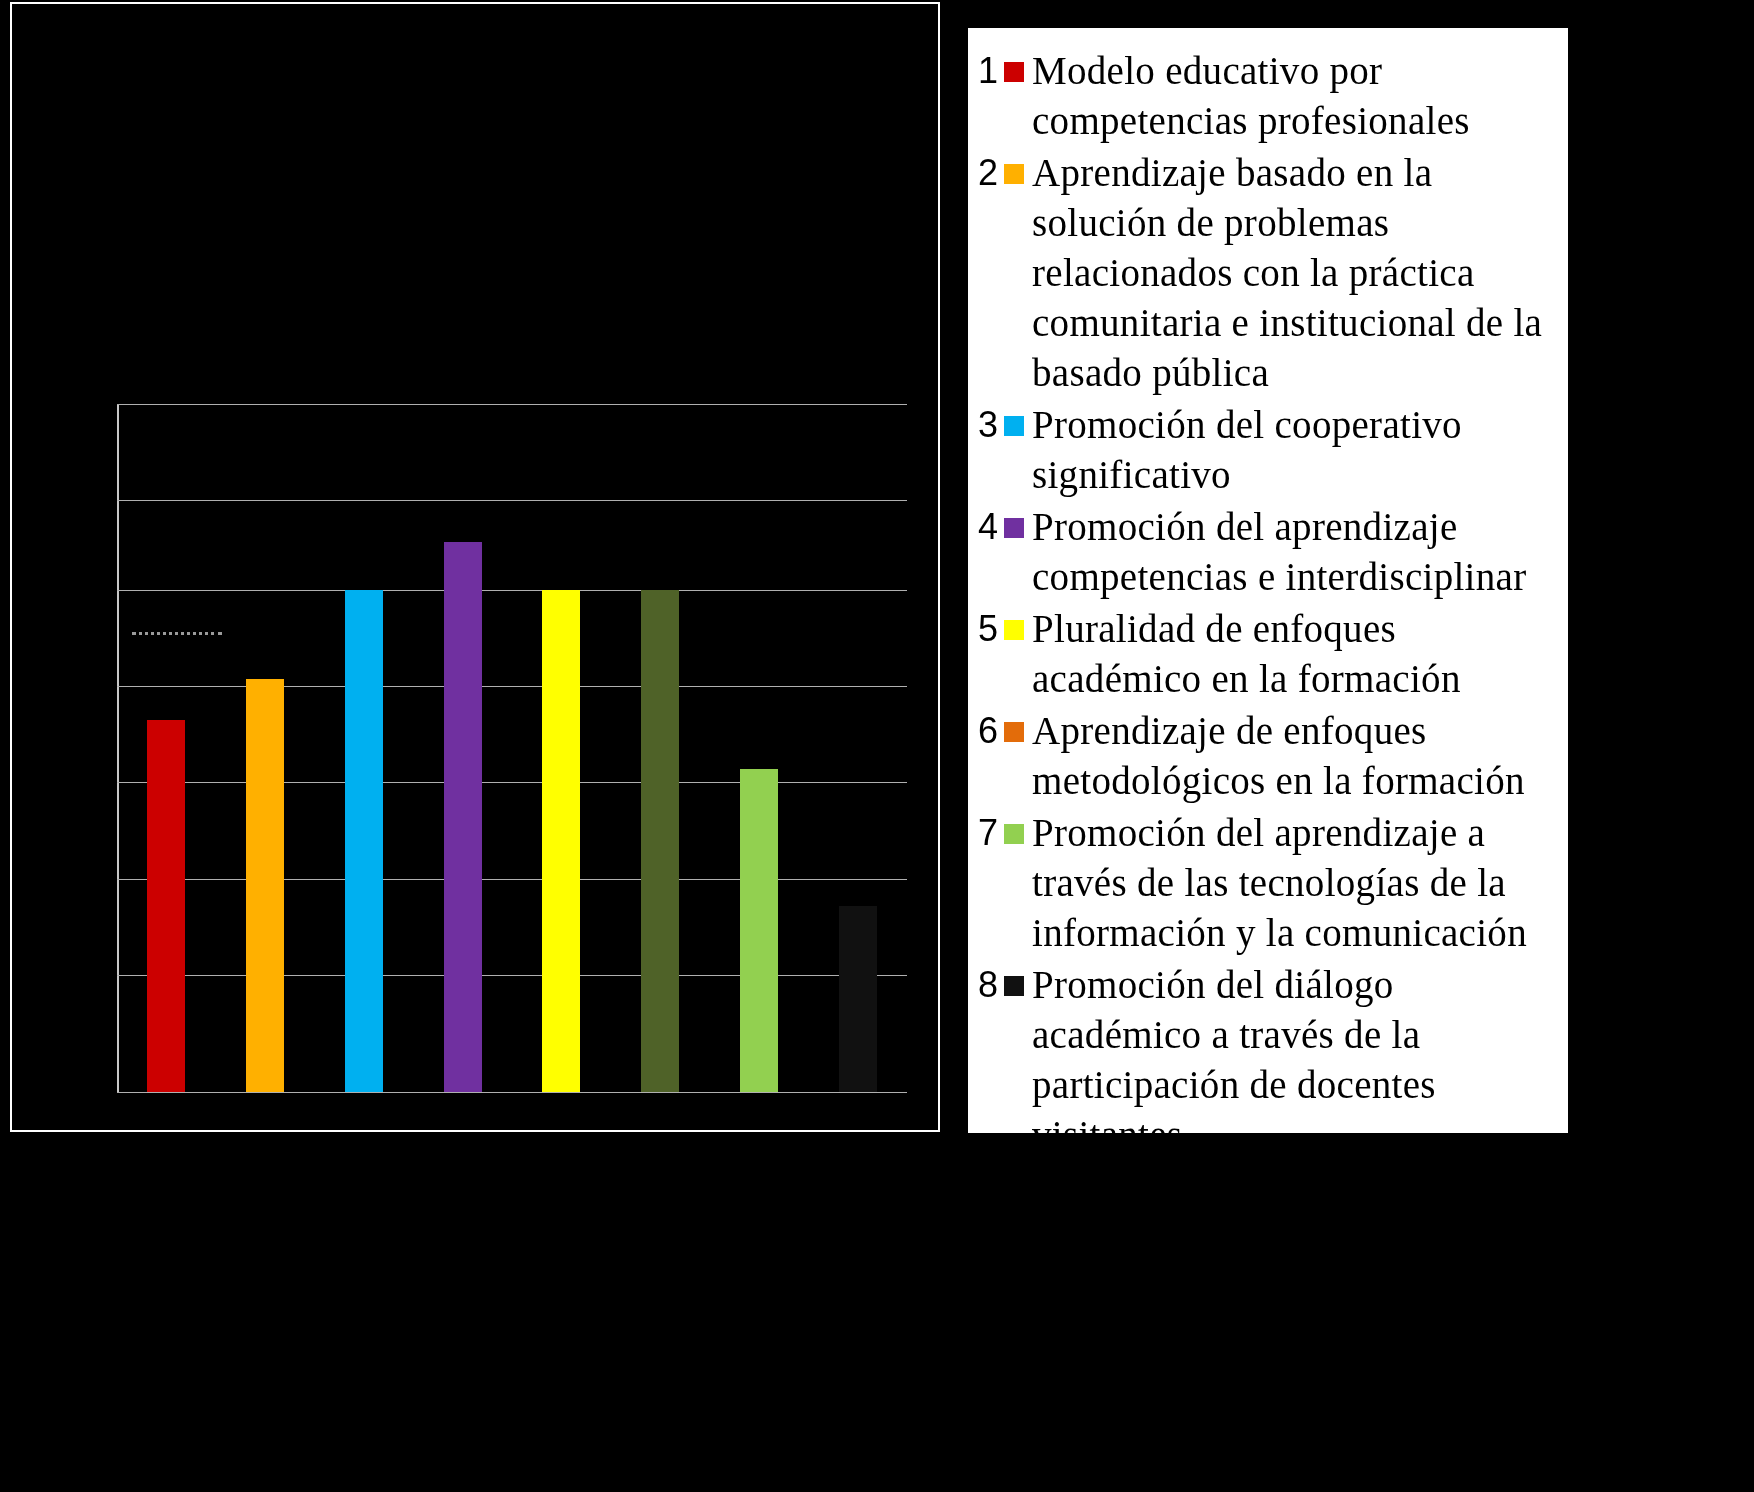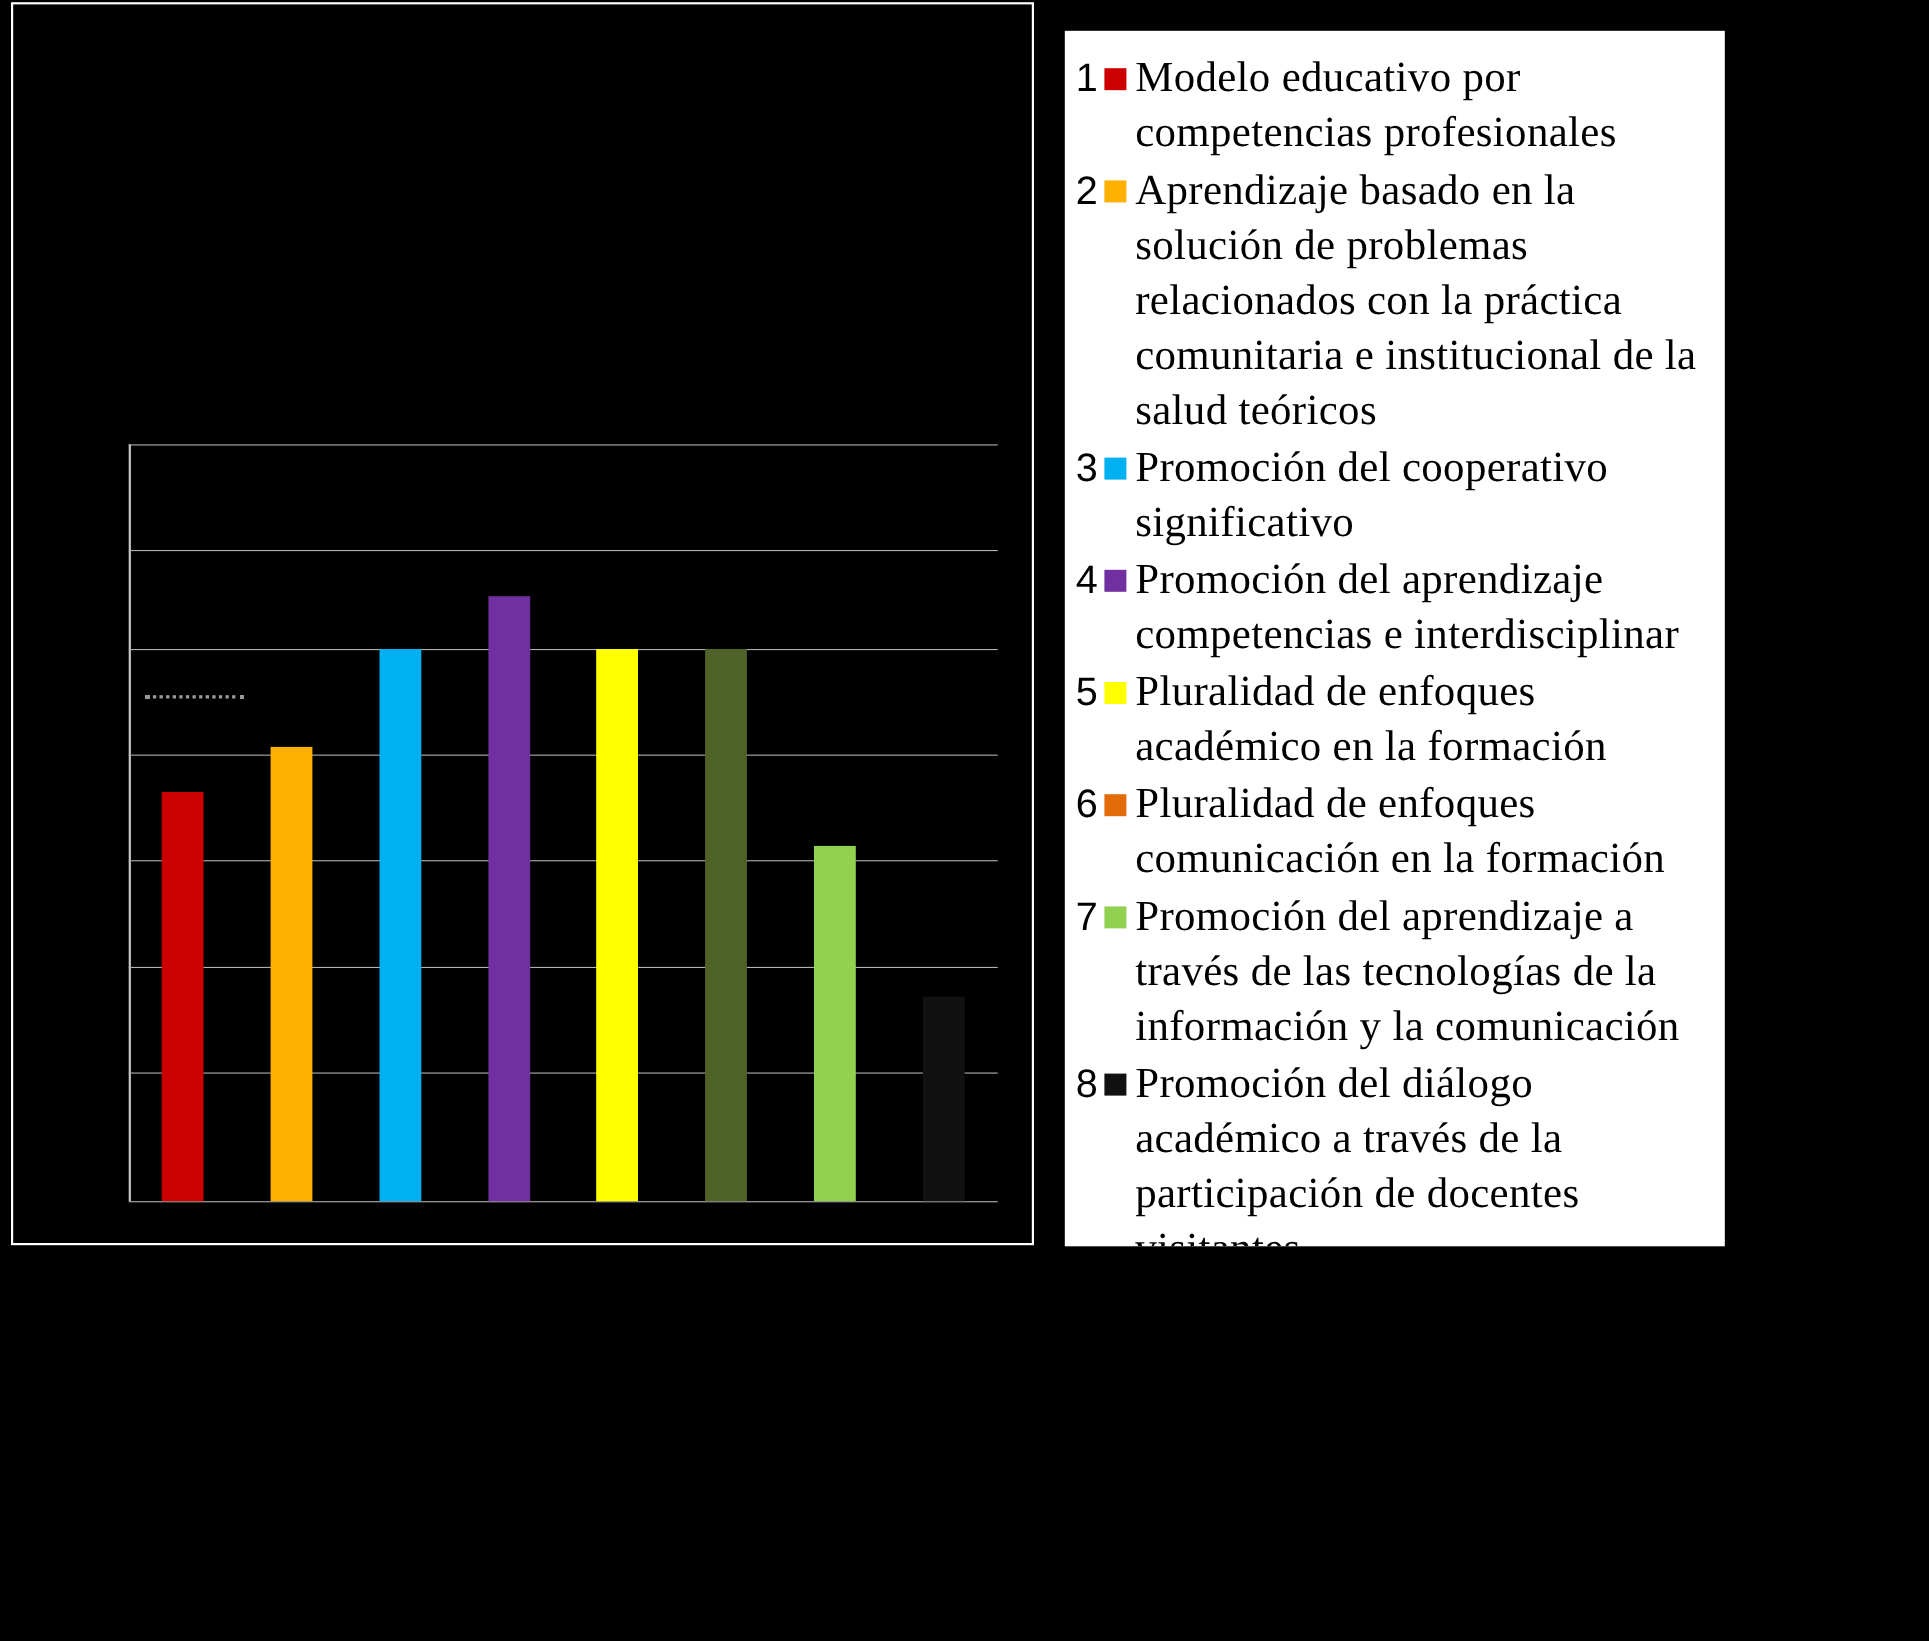--- a/index.html
+++ b/index.html
@@ -188,41 +188,41 @@
 
   <div id="legend-panel">
       <div class="legend-entry">
         <span class="legend-num">1</span>
         <span class="legend-swatch" style="background: rgb(204, 0, 0);"></span>
         <span class="legend-text">Modelo educativo por competencias profesionales</span>
       </div>
       <div class="legend-entry">
         <span class="legend-num">2</span>
         <span class="legend-swatch" style="background: rgb(255, 176, 0);"></span>
-        <span class="legend-text">Aprendizaje basado en la solución de problemas relacionados con la práctica comunitaria e institucional de la salud teóricos</span>
+        <span class="legend-text">Aprendizaje basado en la solución de problemas relacionados con la práctica comunitaria e institucional de la basado pública</span>
       </div>
       <div class="legend-entry">
         <span class="legend-num">3</span>
         <span class="legend-swatch" style="background: rgb(0, 176, 240);"></span>
         <span class="legend-text">Promoción del cooperativo significativo</span>
       </div>
       <div class="legend-entry">
         <span class="legend-num">4</span>
         <span class="legend-swatch" style="background: rgb(112, 48, 160);"></span>
         <span class="legend-text">Promoción del aprendizaje competencias e interdisciplinar</span>
       </div>
       <div class="legend-entry">
         <span class="legend-num">5</span>
         <span class="legend-swatch" style="background: rgb(255, 255, 0);"></span>
         <span class="legend-text">Pluralidad de enfoques académico en la formación</span>
       </div>
       <div class="legend-entry">
         <span class="legend-num">6</span>
         <span class="legend-swatch" style="background: rgb(227, 108, 10);"></span>
-        <span class="legend-text">Pluralidad de enfoques comunicación en la formación</span>
+        <span class="legend-text">Aprendizaje de enfoques metodológicos en la formación</span>
       </div>
       <div class="legend-entry">
         <span class="legend-num">7</span>
         <span class="legend-swatch" style="background: rgb(146, 208, 80);"></span>
         <span class="legend-text">Promoción del aprendizaje a través de las tecnologías de la información y la comunicación</span>
       </div>
       <div class="legend-entry">
         <span class="legend-num">8</span>
         <span class="legend-swatch" style="background: rgb(17, 17, 17);"></span>
         <span class="legend-text">Promoción del diálogo académico a través de la participación de docentes visitantes</span>

